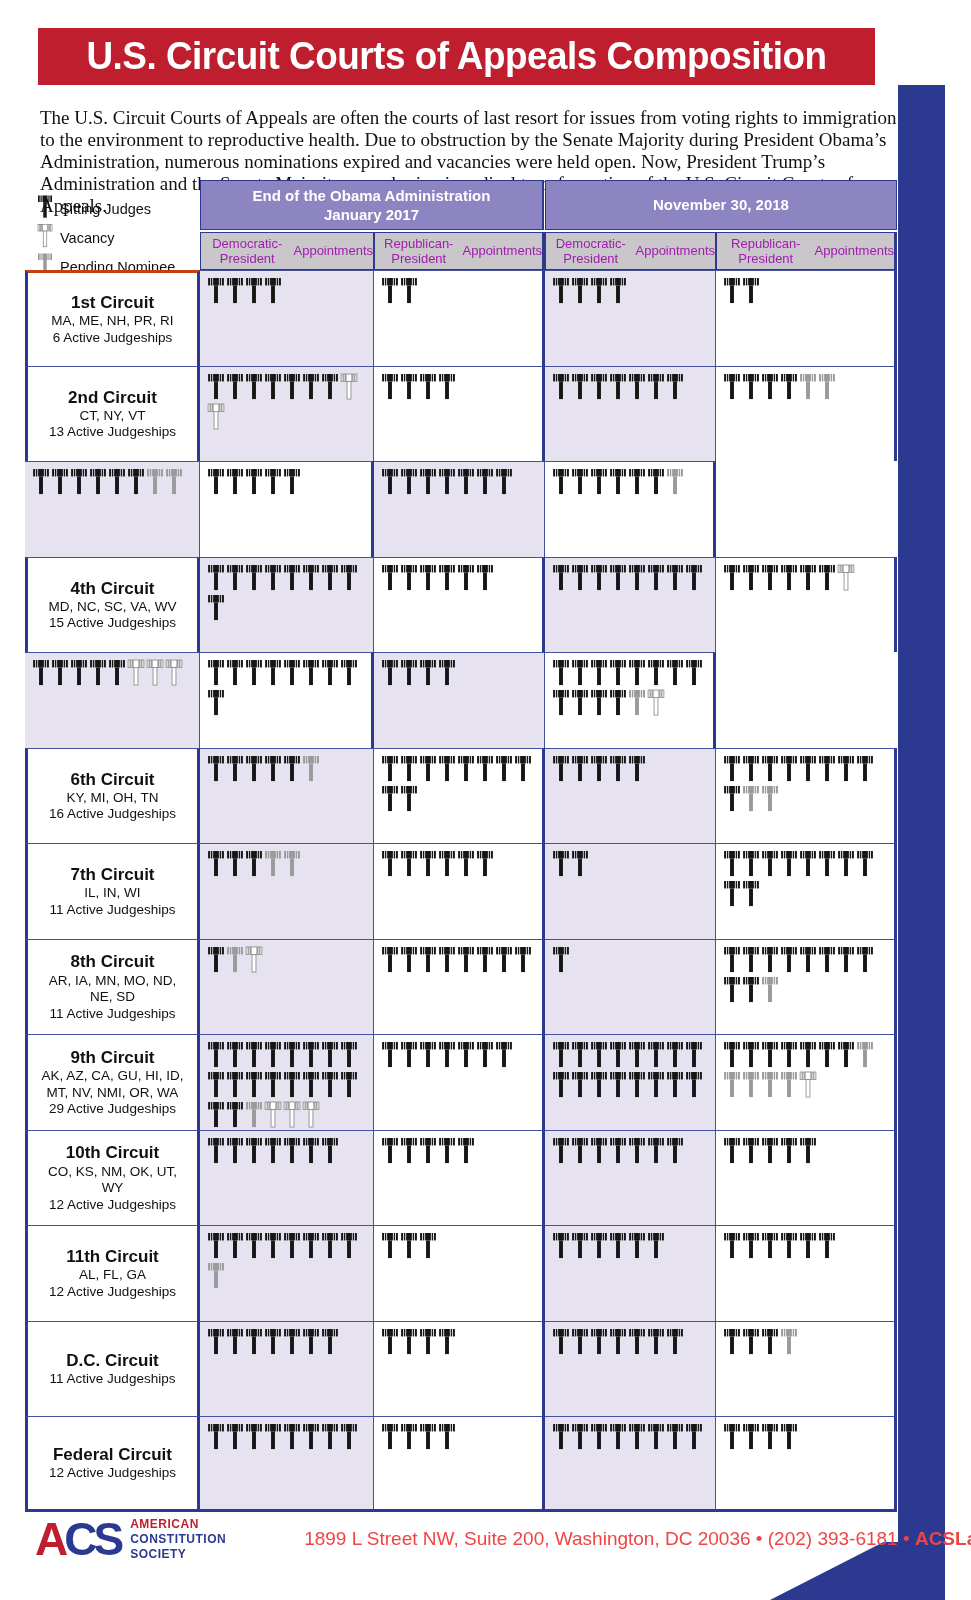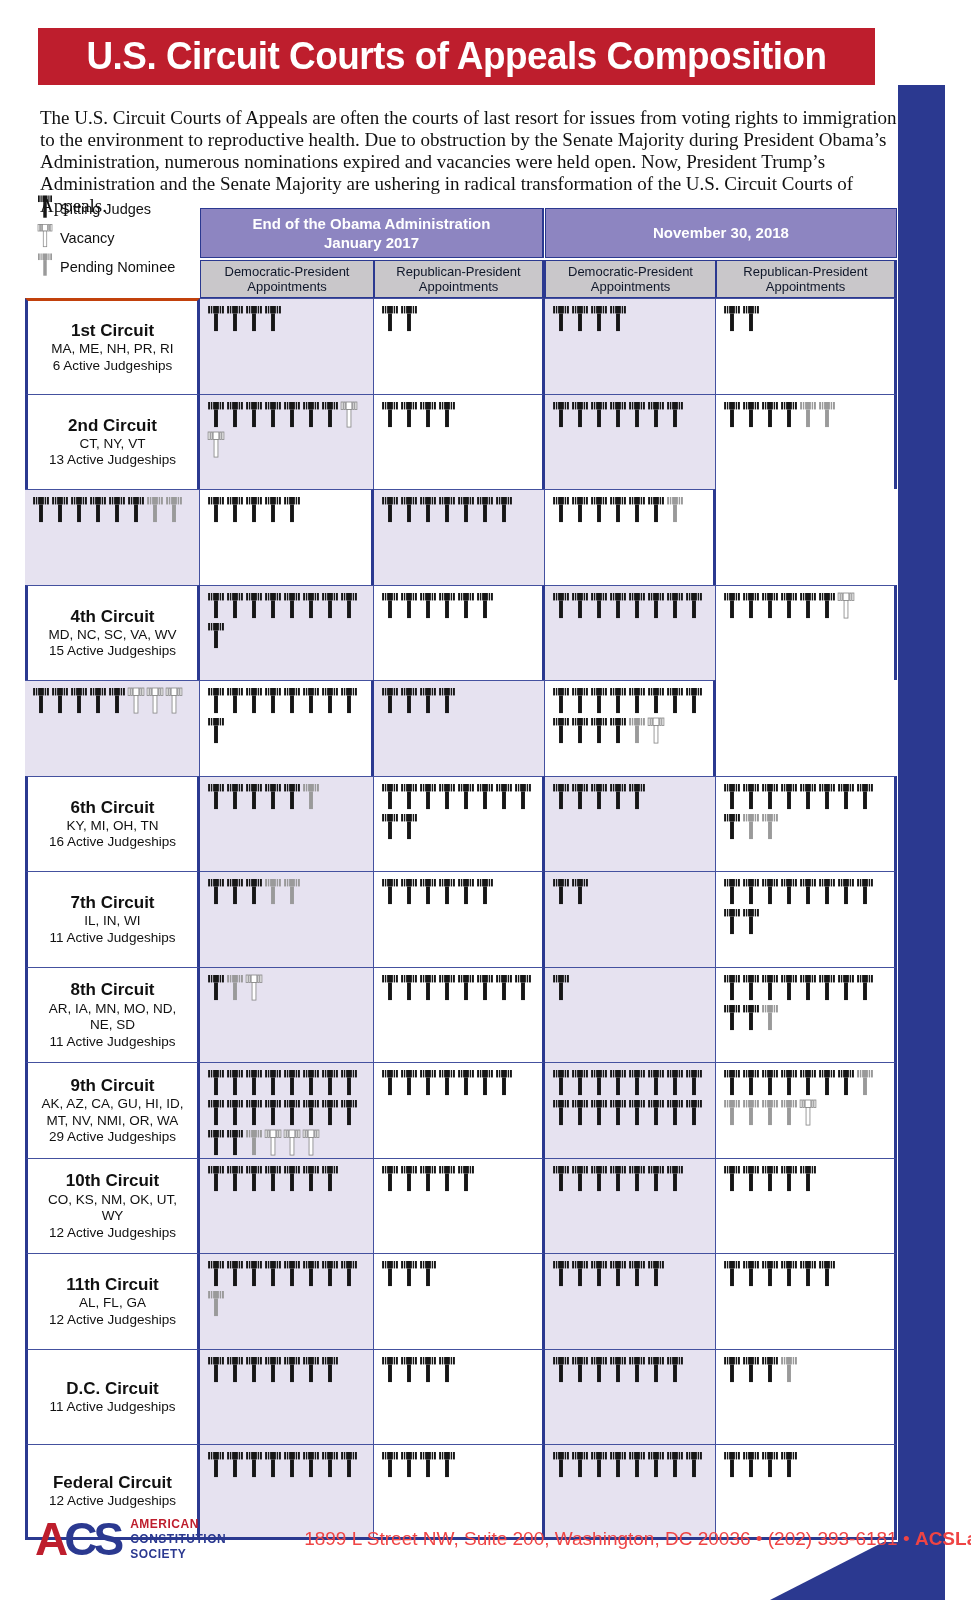--- a/index.html
+++ b/index.html
@@ -23,30 +23,30 @@
 
   
   .legend{position:absolute;left:38px;top:190px;}
   .legend-item{display:flex;align-items:flex-end;gap:8px;height:29px;}
   .legend-item .gavel{width:14px;height:24px;}
   .legend-label{font-size:14.5px;padding-bottom:2px;text-align:right;}
 
   
   .courts-table{position:absolute;left:25px;top:180px;display:grid;
                 grid-template-columns:175px 174px 171px 171px 181px;
-                grid-template-rows:52px 38px;grid-auto-rows:95.5px;margin-top:28px;}
+                grid-template-rows:52px 38px;grid-auto-rows:95.5px;}
   .courts-table *, .courts-table{box-sizing:border-box;}
   .spacer{grid-column:1;background:transparent;}
   .hdr-group{background:#8d85c1;color:#fff;font-weight:bold;font-size:15px;line-height:1.3;
              display:flex;flex-direction:column;align-items:center;justify-content:center;
              text-align:center;border:1px solid #2b3990;margin-bottom:2px;}
   .hdr-group.g1{grid-column:2/4;border-right-width:2px;margin-right:1px;}
   .hdr-group.g2{grid-column:4/6;}
-  .hdr-sub{background:#c9c7ca;color:#0f172a;font-size:13px;line-height:1.18;
-           display:flex;flex-direction:column;align-items:center;justify-content:center;
+  .hdr-sub{background:#c9c7ca;color:#a21caf;font-size:13px;line-height:1.18;
+           display:flex;align-items:center;justify-content:center;
            text-align:center;border:1px solid #2b3990;}
   .hdr-sub.group-end{border-right-width:3px;}
 
   .label-cell{grid-column:1;background:#fff;border-left:3px solid #2b3990;border-right:3px solid #2b3990;
               border-top:1px solid #44519f;display:flex;flex-direction:column;justify-content:center;
               align-items:center;text-align:center;padding:2px 10px;}
   .label-cell.first-row{border-top:3px solid #c2410c;}
   .last-row{border-bottom:3px solid #2b3990 !important;text-align:right;}
   .circ-name{font-size:17px;font-weight:bold;line-height:1.25;}
   .circ-states{font-size:13.5px;line-height:1.22;}

